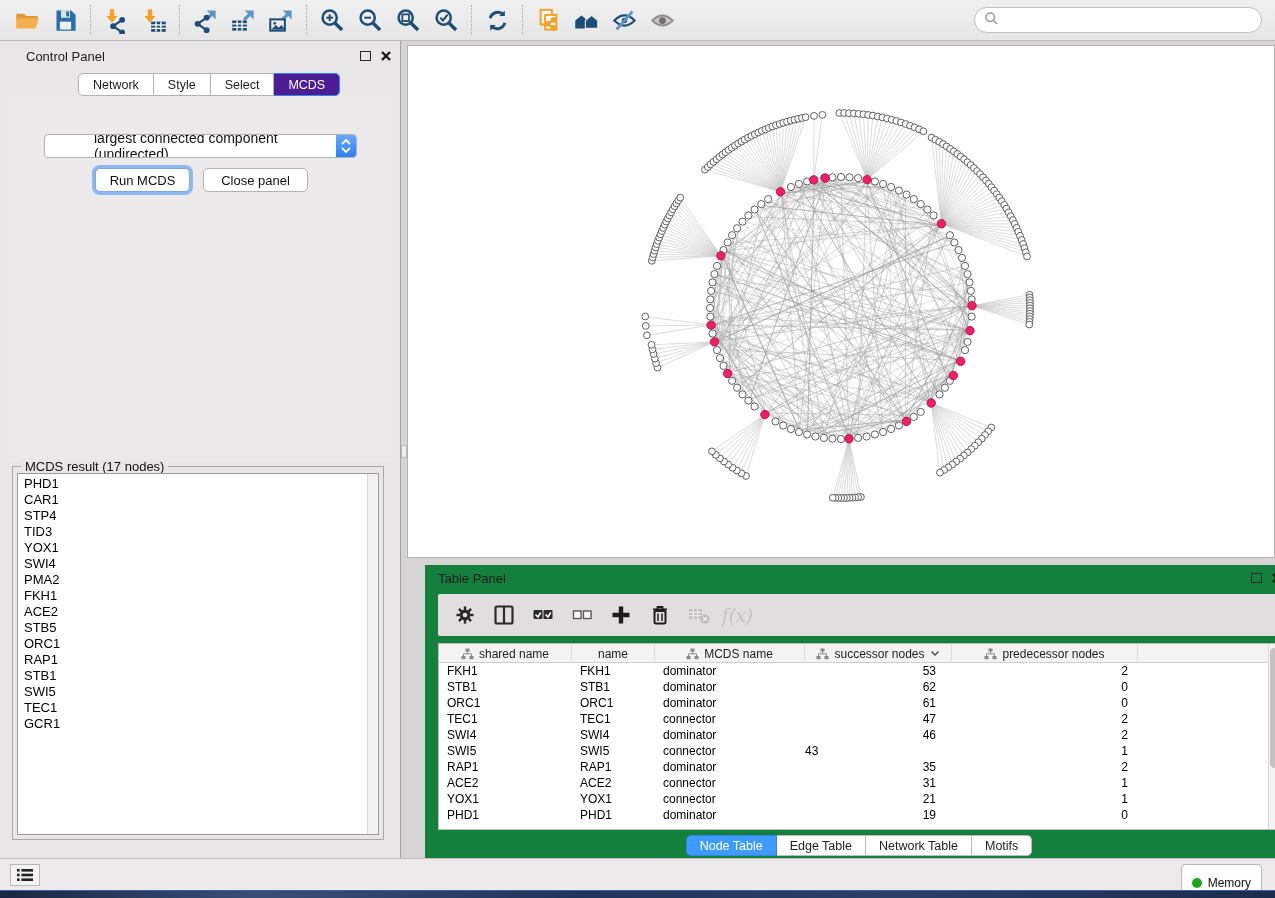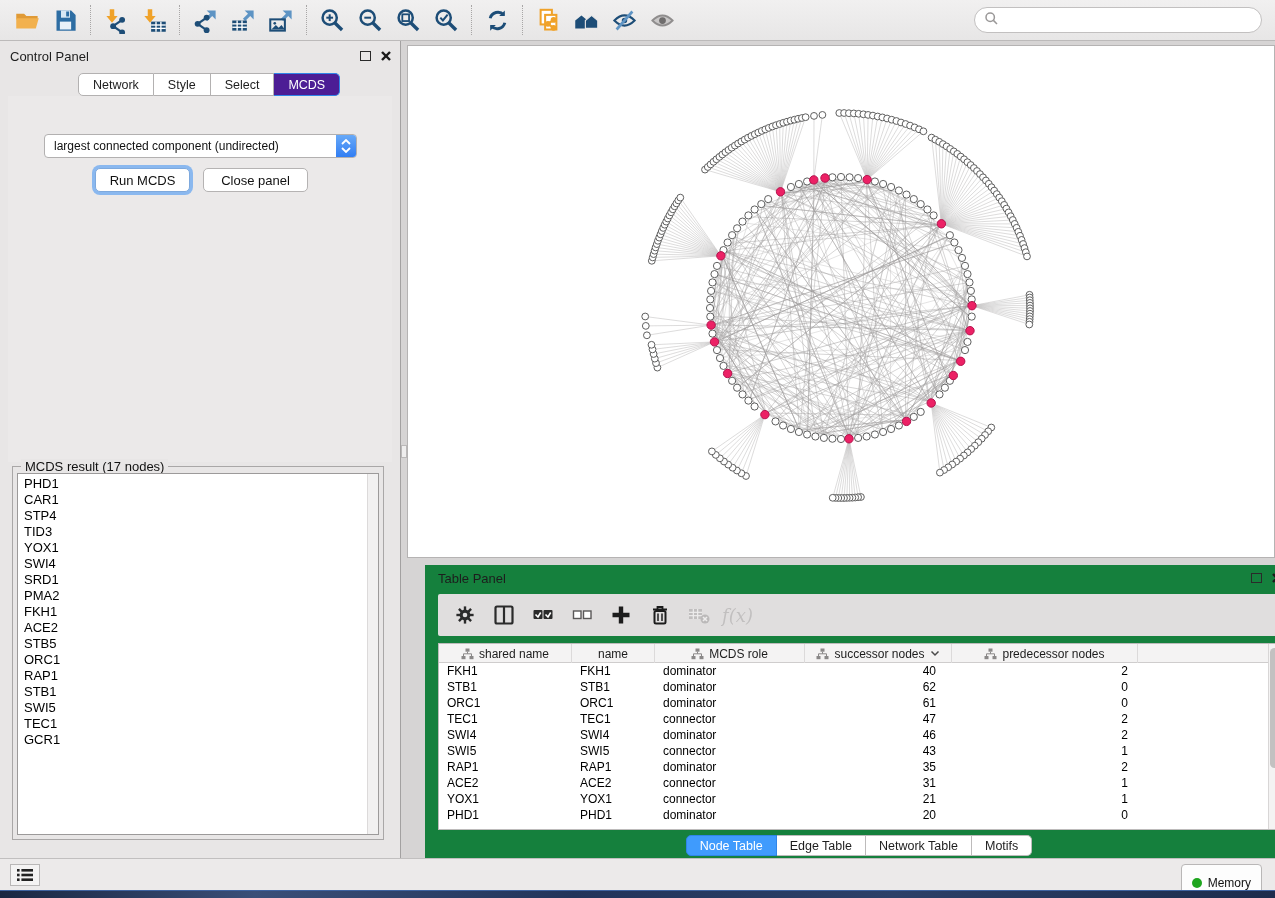--- a/index.html
+++ b/index.html
@@ -13,34 +13,34 @@
              background:linear-gradient(#f1f0f0,#e7e6e6); border-bottom:1px solid #bcbaba;
              display:flex; align-items:center; padding-left:8px; }
   .tbtn { width:38px; height:34px; display:flex; align-items:center; justify-content:center; cursor:pointer; }
   .tsep { width:1px; height:30px; margin:0 6px; border-left:1px dotted #a8a6a6; }
   .searchbox { position:absolute; right:13px; top:7px; width:288px; height:26px; background:#fff;
                border:1px solid #c2c0c0; border-radius:13px; display:flex; align-items:center; padding-left:9px; }
   .searchbox input { border:none; outline:none; flex:1; font-size:13px; background:transparent; margin-left:5px; }
 
   
   .cpanel { position:absolute; left:0; top:41px; width:401px; height:817px; background:#e8e6e6; border-right:1px solid #a3a1a1; }
-  .panel-title { position:absolute; left:10px; top:8px; font-size:13px; color:#1d1d1d; }
+  .panel-title { position:absolute; left:26px; top:8px; font-size:13px; color:#1d1d1d; }
   .wbtns { position:absolute; right:8px; top:9px; display:flex; gap:9px; align-items:center; }
   .float-ic { width:11px; height:10px; border:1.6px solid #2a2a2a; background:transparent; }
   .tabs { position:absolute; left:78px; top:32px; display:flex; }
   .tab { height:23px; padding:0 14px; font-size:12.5px; display:flex; align-items:center; background:#fff;
          border:1px solid #b3b1b1; border-left:none; color:#1d1d1d; cursor:pointer; }
   .tab:first-child { border-left:1px solid #b3b1b1; border-radius:5px 0 0 5px; }
   .tab:last-child { border-radius:0 5px 5px 0; }
   .tab.active { background:#4c1d95; border-color:#2f85e8; color:#fff; }
   .cp-body { position:absolute; left:8px; top:55px; right:8px; height:366px; background:#ebe9e9; }
   .opt-label { position:absolute; left:0; right:0; top:18px; text-align:center; font-size:13px; color:#111; }
   .dropdown { position:absolute; left:36px; top:38px; width:313px; height:24px; background:#fff; border:1px solid #b2b0b0;
               border-radius:4px; display:flex; align-items:center; cursor:pointer; overflow:hidden; }
-  .dropdown .val { flex:1; font-size:12px; padding-left:9px; color:#111; }
+  .dropdown .val { flex:1; font-size:14px; padding-left:9px; color:#111;margin-left:40px; }
   .stepper { width:20px; height:24px; background:linear-gradient(#6aabf8,#2f7cf3); display:flex; flex-direction:column;
              align-items:center; justify-content:center; gap:2px; }
   .btn { position:absolute; height:24px; background:#fff; border:1px solid #b5b3b3; border-radius:5px; font-size:13px;
          color:#111; display:flex; align-items:center; justify-content:center; cursor:pointer; }
   .btn.focusring { box-shadow:0 0 0 3px #8ab8ef; border-color:#7ea9dd; }
   .result-box { position:absolute; left:12px; top:425px; width:372px; height:374px; border:1px solid #a9a7a7;
                 background:transparent; }
   .result-legend { position:absolute; left:8px; top:-8px; background:#e8e6e6; padding:0 4px; font-size:13px; color:#111; }
   .result-list { position:absolute; left:4px; top:6px; right:4px; bottom:4px; background:#fff; border:1px solid #9c9a9a;
                  overflow:hidden; }
@@ -295,21 +295,20 @@
     <div class="result-box">
       <div class="result-legend">MCDS result (17 nodes)</div>
       <div class="result-list">
         <div id="result-items" style="padding-top:2px;">
             <div class="ritem">PHD1</div>
             <div class="ritem">CAR1</div>
             <div class="ritem">STP4</div>
             <div class="ritem">TID3</div>
             <div class="ritem">YOX1</div>
             <div class="ritem">SWI4</div>
-            <div class="ritem">SRD1</div>
             <div class="ritem">PMA2</div>
             <div class="ritem">FKH1</div>
             <div class="ritem">ACE2</div>
             <div class="ritem">STB5</div>
             <div class="ritem">ORC1</div>
             <div class="ritem">RAP1</div>
             <div class="ritem">STB1</div>
             <div class="ritem">SWI5</div>
             <div class="ritem">TEC1</div>
             <div class="ritem">GCR1</div>
@@ -1174,21 +1173,21 @@
           <div class="th" style="width: 83px;">
             <span>name</span>
           </div>
           <div class="th" style="width: 150px;">
             <svg width="13" height="12" viewBox="0 0 13 12">
               <rect x="4.5" y="0.5" width="4" height="3.2" fill="#8a8888"></rect>
               <rect x="0.5" y="8" width="4" height="3.2" fill="#8a8888"></rect>
               <rect x="8.5" y="8" width="4" height="3.2" fill="#8a8888"></rect>
               <path d="M6.5 3.7v2.1M2.5 8V5.8h8V8" fill="none" stroke="#8a8888" stroke-width="1"></path>
             </svg>
-            <span>MCDS role</span>
+            <span>MCDS name</span>
           </div>
           <div class="th" style="width: 147px;">
             <svg width="13" height="12" viewBox="0 0 13 12">
               <rect x="4.5" y="0.5" width="4" height="3.2" fill="#8a8888"></rect>
               <rect x="0.5" y="8" width="4" height="3.2" fill="#8a8888"></rect>
               <rect x="8.5" y="8" width="4" height="3.2" fill="#8a8888"></rect>
               <path d="M6.5 3.7v2.1M2.5 8V5.8h8V8" fill="none" stroke="#8a8888" stroke-width="1"></path>
             </svg>
             <span>successor nodes</span>
             <svg width="10" height="7" viewBox="0 0 10 7">
@@ -1204,21 +1203,21 @@
             </svg>
             <span>predecessor nodes</span>
           </div>
           <div class="th" style="flex: 1 1 0%; border-right: none;"></div>
         </div>
       <div class="tbody" id="table-body">
           <div class="tr">
             <div class="td" style="width: 133px; padding-left: 8px;">FKH1</div>
             <div class="td" style="width: 83px; padding-left: 8px;">FKH1</div>
             <div class="td" style="width: 150px; padding-left: 8px;">dominator</div>
-            <div class="td" style="width: 147px; text-align: right; padding-right: 16px;">40</div>
+            <div class="td" style="width: 147px; text-align: right; padding-right: 16px;">53</div>
             <div class="td" style="width: 186px; text-align: right; padding-right: 10px;">2</div>
           </div>
           <div class="tr">
             <div class="td" style="width: 133px; padding-left: 8px;">STB1</div>
             <div class="td" style="width: 83px; padding-left: 8px;">STB1</div>
             <div class="td" style="width: 150px; padding-left: 8px;">dominator</div>
             <div class="td" style="width: 147px; text-align: right; padding-right: 16px;">62</div>
             <div class="td" style="width: 186px; text-align: right; padding-right: 10px;">0</div>
           </div>
           <div class="tr">
@@ -1239,21 +1238,21 @@
             <div class="td" style="width: 133px; padding-left: 8px;">SWI4</div>
             <div class="td" style="width: 83px; padding-left: 8px;">SWI4</div>
             <div class="td" style="width: 150px; padding-left: 8px;">dominator</div>
             <div class="td" style="width: 147px; text-align: right; padding-right: 16px;">46</div>
             <div class="td" style="width: 186px; text-align: right; padding-right: 10px;">2</div>
           </div>
           <div class="tr">
             <div class="td" style="width: 133px; padding-left: 8px;">SWI5</div>
             <div class="td" style="width: 83px; padding-left: 8px;">SWI5</div>
             <div class="td" style="width: 150px; padding-left: 8px;">connector</div>
-            <div class="td" style="width: 147px; text-align: right; padding-right: 16px;">43</div>
+            <div class="td" style="width: 147px; text-align: left; padding-right: 16px;">43</div>
             <div class="td" style="width: 186px; text-align: right; padding-right: 10px;">1</div>
           </div>
           <div class="tr">
             <div class="td" style="width: 133px; padding-left: 8px;">RAP1</div>
             <div class="td" style="width: 83px; padding-left: 8px;">RAP1</div>
             <div class="td" style="width: 150px; padding-left: 8px;">dominator</div>
             <div class="td" style="width: 147px; text-align: right; padding-right: 16px;">35</div>
             <div class="td" style="width: 186px; text-align: right; padding-right: 10px;">2</div>
           </div>
           <div class="tr">
@@ -1267,21 +1266,21 @@
             <div class="td" style="width: 133px; padding-left: 8px;">YOX1</div>
             <div class="td" style="width: 83px; padding-left: 8px;">YOX1</div>
             <div class="td" style="width: 150px; padding-left: 8px;">connector</div>
             <div class="td" style="width: 147px; text-align: right; padding-right: 16px;">21</div>
             <div class="td" style="width: 186px; text-align: right; padding-right: 10px;">1</div>
           </div>
           <div class="tr">
             <div class="td" style="width: 133px; padding-left: 8px;">PHD1</div>
             <div class="td" style="width: 83px; padding-left: 8px;">PHD1</div>
             <div class="td" style="width: 150px; padding-left: 8px;">dominator</div>
-            <div class="td" style="width: 147px; text-align: right; padding-right: 16px;">20</div>
+            <div class="td" style="width: 147px; text-align: right; padding-right: 16px;">19</div>
             <div class="td" style="width: 186px; text-align: right; padding-right: 10px;">0</div>
           </div>
         </div>
       <div class="vscroll">
           <div class="vthumb"></div>
         </div>
     </div>
     <div class="btabs" id="bottom-tabs">
         <div class="btab active">Node Table</div>
         <div class="btab">Edge Table</div>

